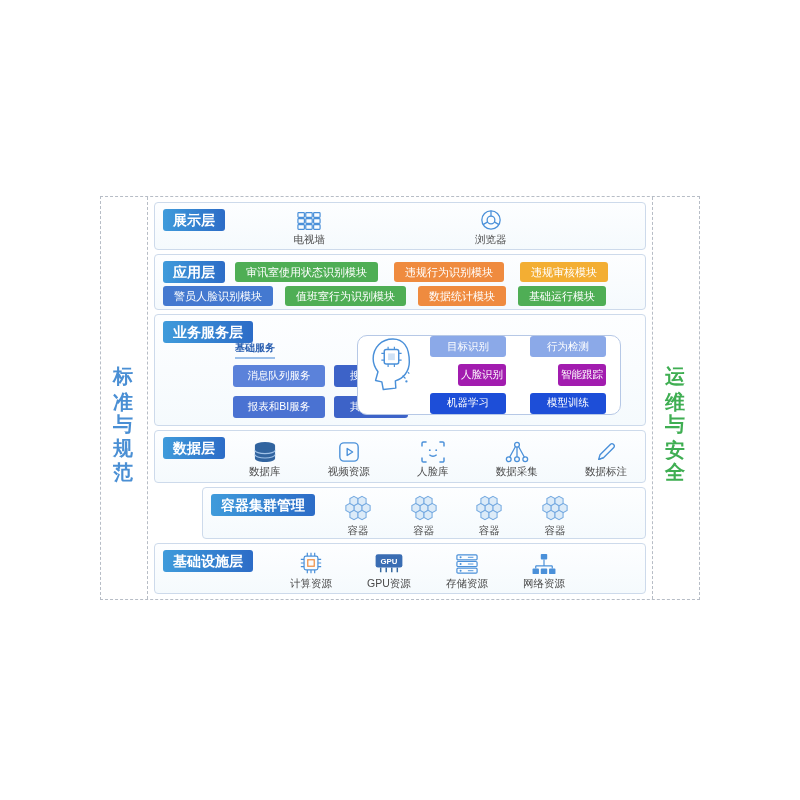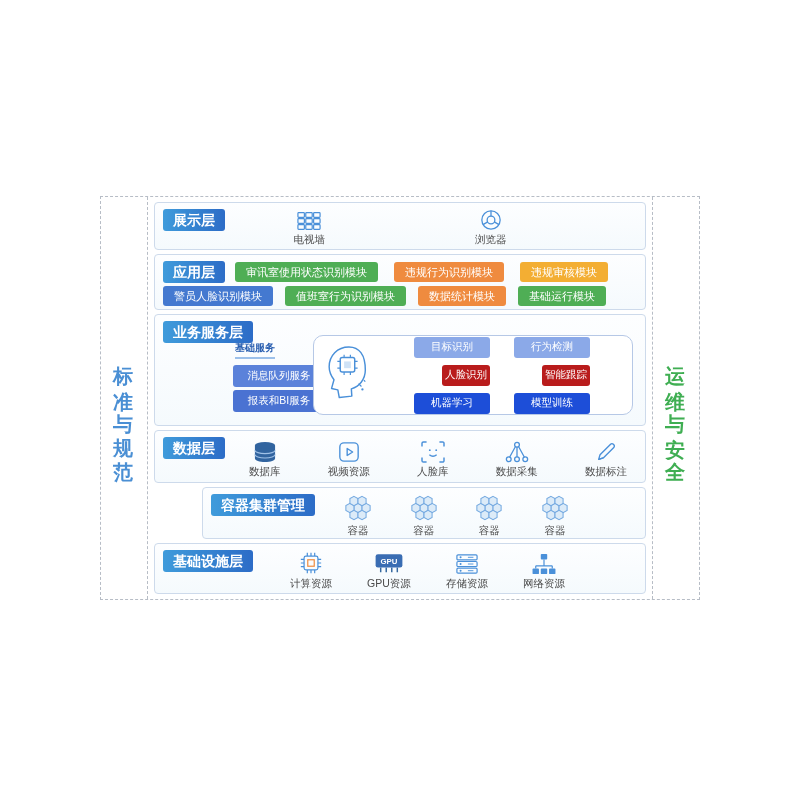--- a/index.html
+++ b/index.html
@@ -59,33 +59,33 @@
   .btn.amber  { background:#f3ae33; }
   .btn.blue   { background:#4479d0; }
 
   
   .layer.business { flex:0 0 112px; }
   .biz-sub {
     position:absolute; left:80px; top:26px;
     font-size:10px; font-weight:bold; color:#2a5fb0;
     border-bottom:2px solid #9cc0ea; padding-bottom:2px;
   }
-  .svc-grid { position:absolute; left:78px; top:50px; display:grid; grid-template-columns:92px 74px; gap:3px; }
+  .svc-grid { position:absolute; left:78px; top:50px; display:grid; grid-template-columns:92px 74px; gap:9px; }
   .svc-btn  { font-size:10.5px; color:#fff; text-align:center; padding:4px 2px; border-radius:3px; white-space:nowrap; }
   .svc-a { background:#5b82da; } .svc-b { background:#3d63c8; }
   .svc-c { background:#4a72d2; } .svc-d { background:#3d63c8; }
   .ai-panel {
-    position:absolute; right:12px; top:20px; bottom:10px; width:320px;
+    position:absolute; right:24px; top:20px; bottom:10px; width:264px;
     border:1px solid #b6c8e6; border-radius:10px;
-    display:flex; align-items:center; gap:6px;
+    display:flex; gap:6px;
     padding:0 8px 0 6px; box-sizing:border-box; background:#fff;
   }
   .ai-grid { display:grid; grid-template-columns:repeat(2,76px); gap:7px 24px; flex:1; justify-content:center; }
   .ai-btn  { font-size:10.5px; color:#fff; text-align:center; padding:3.5px 2px; border-radius:3px; white-space:nowrap; }
-  .ai-r1 { background:#8ba9e8; } .ai-r2 { background:#b91c1c;margin-left:28px; } .ai-r3 { background:#1d4ed8; }
+  .ai-r1 { background:#8ba9e8; } .ai-r2 { background:#a21caf;margin-left:28px; } .ai-r3 { background:#1d4ed8; }
 
   
   .layer.data { flex:0 0 53px; }
   .data-items { position:absolute; left:82px; right:18px; top:6px; display:flex; justify-content:space-between;margin-left:12px; }
 
   
   .layer.containers { flex:0 0 52px;margin-left:48px; }
   .cont-items { position:absolute; left:140px; right:75px; top:5px; display:flex; justify-content:space-between; }
   .cont-items .icon-box { height:29px; }
 

